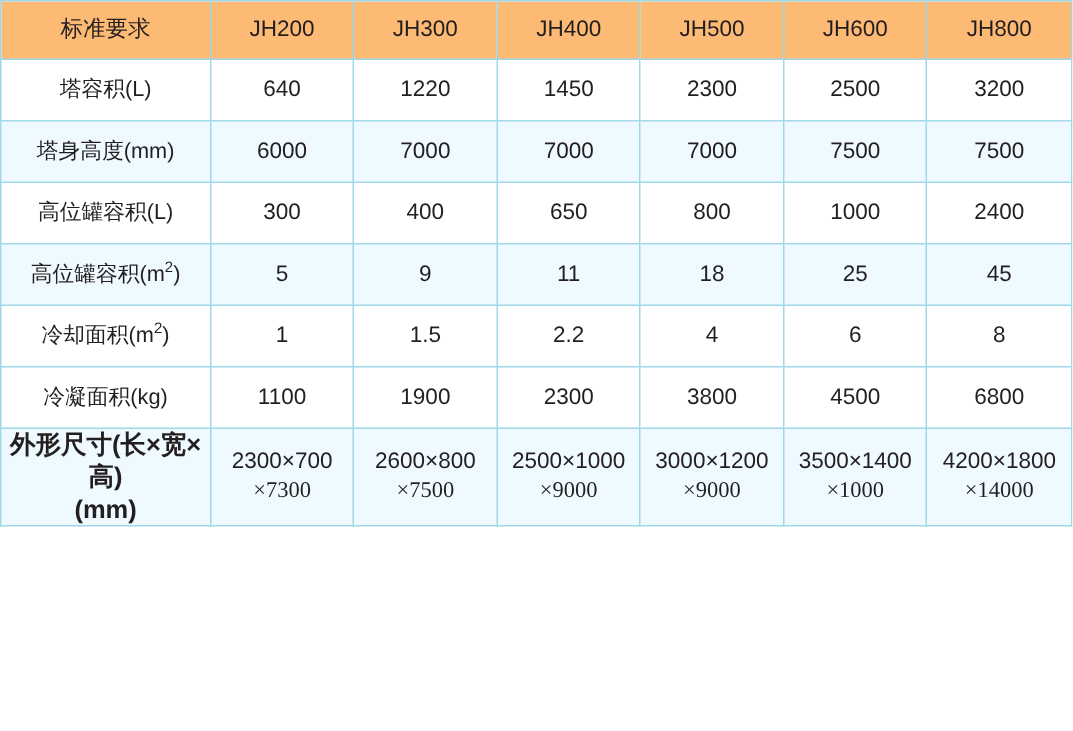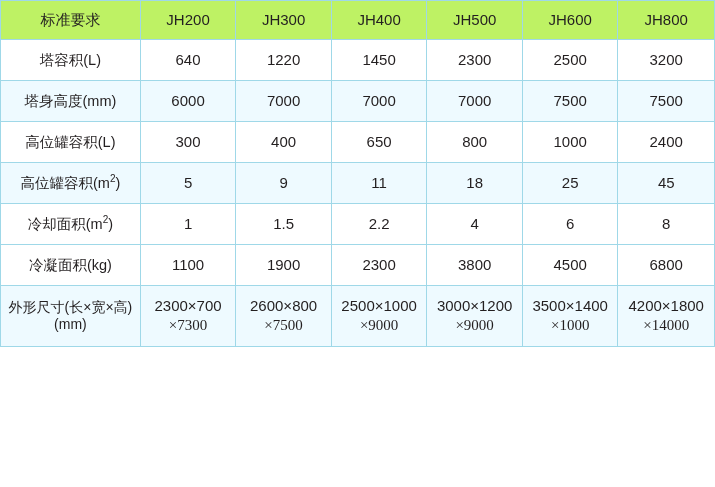--- a/index.html
+++ b/index.html
@@ -23,21 +23,21 @@
     border: 1px solid #9fd8e8;
     text-align: center;
     vertical-align: middle;
     font-size: 15px;
     font-weight: normal;
     padding: 0;
     line-height: 1.25;
     color: #231f20;
   }
   thead th {
-    background: #bef264;
+    background: #fdba74;
     height: 38px;
     font-size: 16px;
   }
   tbody td {
     height: 40px;
   }
   tbody td.label {
     font-size: 14.5px;
     background: #ffffff;
   }
@@ -53,21 +53,22 @@
   sup {
     font-size: 10px;
     vertical-align: super;
     line-height: 0;
   }
   .dim-row td {
     height: 60px;
     font-size: 14px;
   }
   .dim-row td.label {
-    font-size: 14px;
+    font-size: 17px;
+    font-weight: bold;
   }
   .dim-line1 { display: block; }
   .dim-line2 { display: block; font-family: Liberation Serif, serif; }
   .label-line1 { display: block; }
   .label-line2 { display: block; }
 </style>
 </head>
 <body>
 
 <table class="spec">

